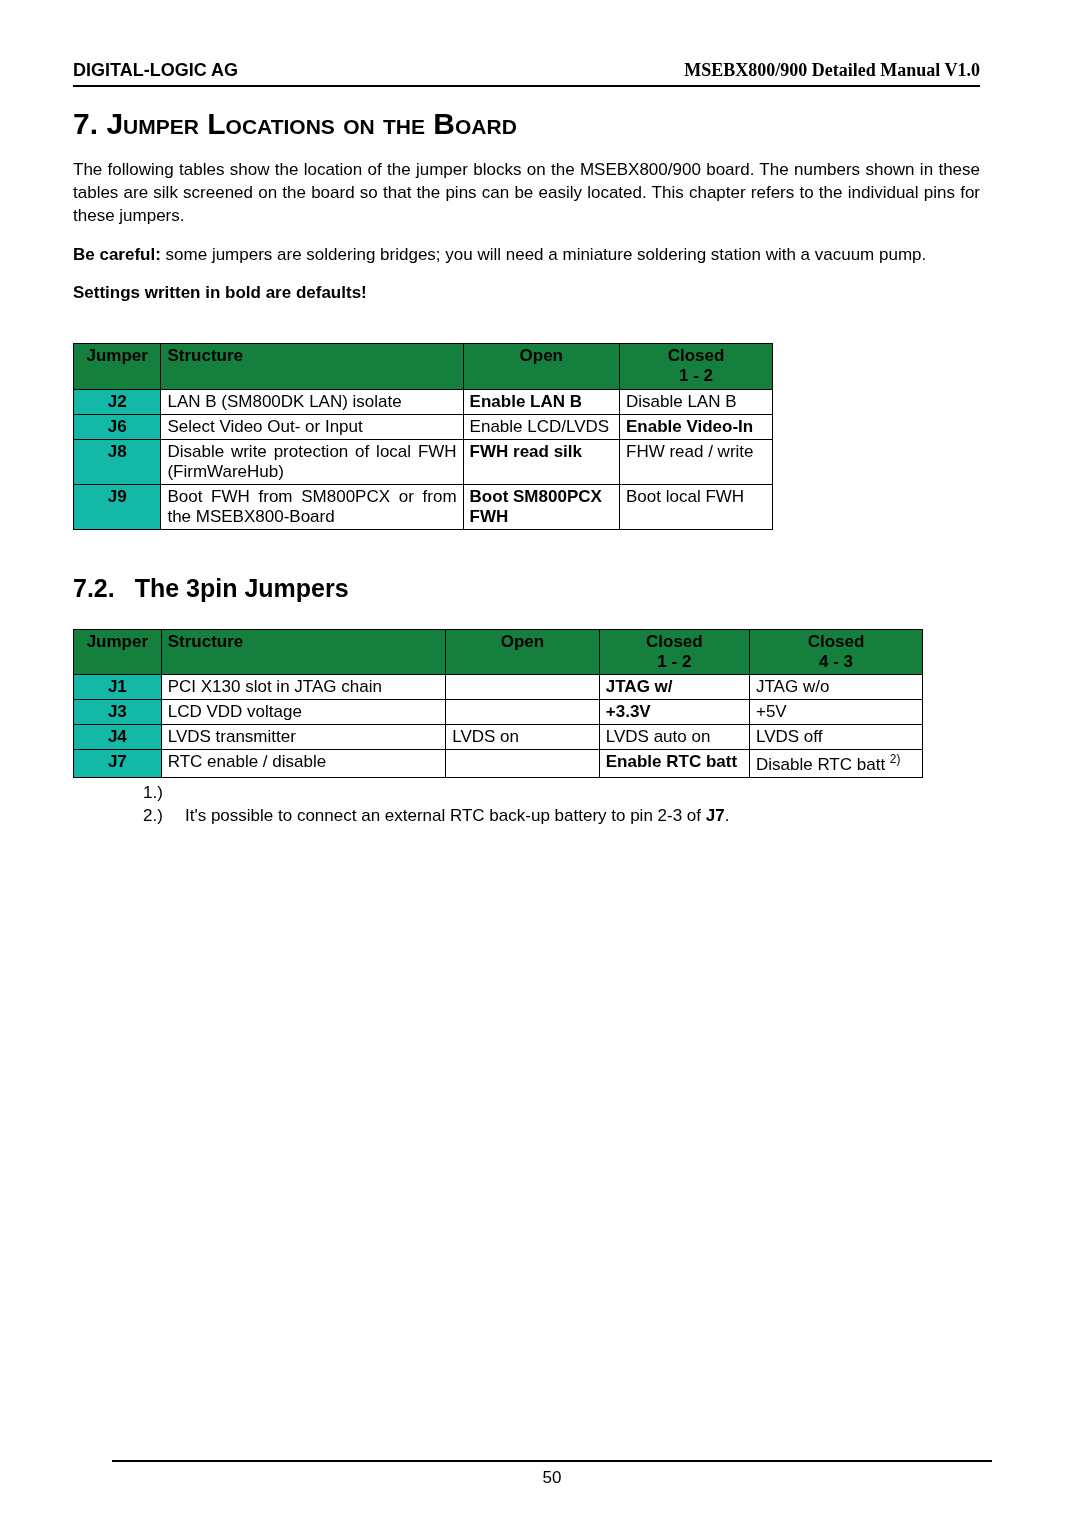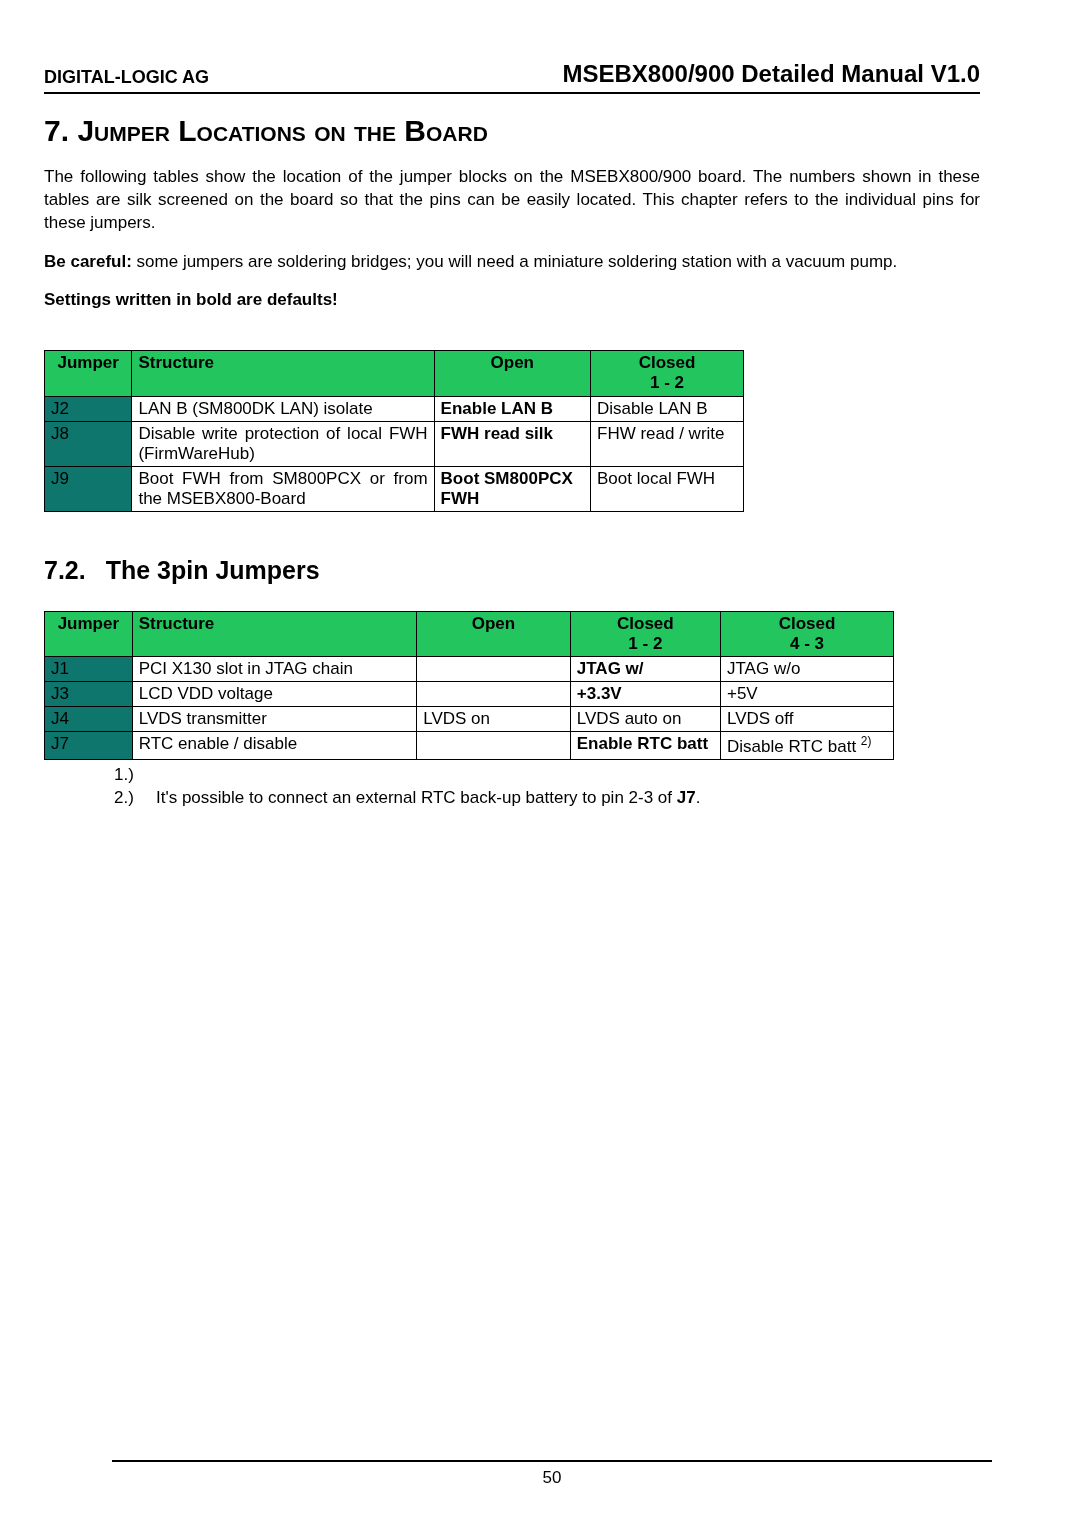--- a/index.html
+++ b/index.html
@@ -5,38 +5,39 @@
   body {
     margin:0;
     background:#ffffff;
     font-family:Arial,Helvetica,sans-serif;
     color:#000;
   }
   .page {
     width:1080px;
     height:1528px;
     box-sizing:border-box;
-    padding:60px 100px 40px 44px;
+    padding:60px 100px 40px 73px;
     position:relative;
   }
   .header {
     display:flex;
     justify-content:space-between;
     align-items:flex-end;
     border-bottom:2px solid #000;
     padding-bottom:4px;
     margin-bottom:18px;
   }
   .header-left {
     font-weight:bold;
     font-size:18px;
   }
   .header-right {
     font-weight:bold;
-    font-size:24px;
+    font-size:18px;
+    font-family:Liberation Serif, serif;
   }
   h1.chapter {
     font-size:30px;
     font-weight:bold;
     margin:20px 0 18px 0;
   }
   h1.chapter .num {
     font-size:30px;
   }
   h1.chapter .title-text {
@@ -69,29 +70,29 @@
     font-size:17px;
     margin-bottom:4px;
   }
   table.jumper th, table.jumper td {
     border:1px solid #000;
     padding:2px 6px 2px 6px;
     vertical-align:top;
     text-align:left;
   }
   table.jumper th {
-    background:#22c55e;
+    background:#15803d;
     font-weight:bold;
     text-align:center;
     line-height:1.2;
   }
   table.jumper td.jcol {
-    background:#0f766e;
-    font-weight:normal;
-    text-align:left;
+    background:#14b8a6;
+    font-weight:bold;
+    text-align:center;
     white-space:nowrap;
   }
   .b { font-weight:bold; }
   .notes {
     font-size:17px;
     margin-left:70px;
     margin-top:2px;
     line-height:1.35;
   }
   .note-item { display:flex; }
@@ -145,20 +146,26 @@
           <span>Closed</span><br><span>1 - 2</span>
         </th>
       </tr>
       </tbody>
         <tbody id="t1body">
           <tr>
             <td class="jcol">J2</td>
             <td style="text-align: justify;">LAN B (SM800DK LAN) isolate</td>
             <td class="b">Enable LAN B</td>
             <td>Disable LAN B</td>
+          </tr>
+          <tr>
+            <td class="jcol">J6</td>
+            <td style="text-align: justify;">Select Video Out- or Input</td>
+            <td>Enable LCD/LVDS</td>
+            <td class="b">Enable Video-In</td>
           </tr>
           <tr>
             <td class="jcol">J8</td>
             <td style="text-align: justify;">Disable write protection of local FWH (FirmWareHub)</td>
             <td class="b">FWH read silk</td>
             <td>FHW read / write</td>
           </tr>
           <tr>
             <td class="jcol">J9</td>
             <td style="text-align: justify;">Boot FWH from SM800PCX or from the MSEBX800-Board</td>

